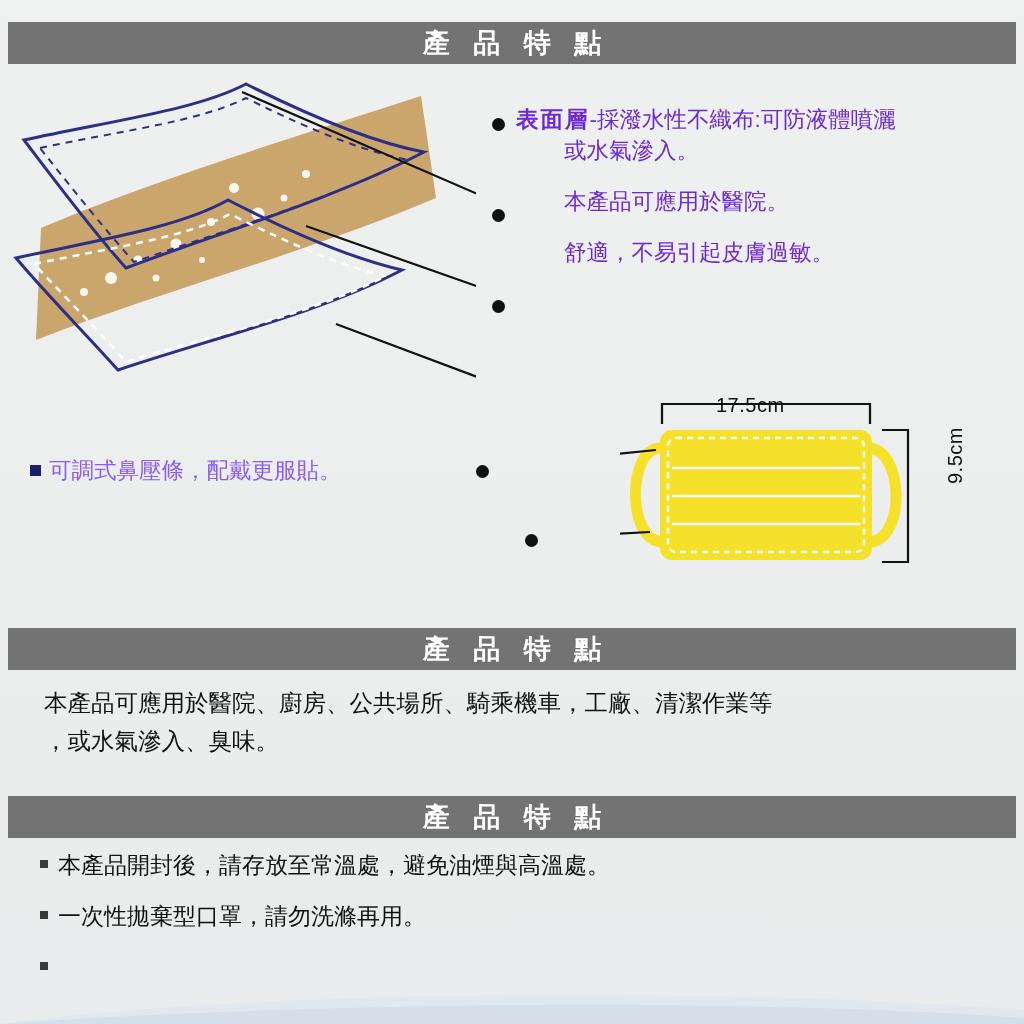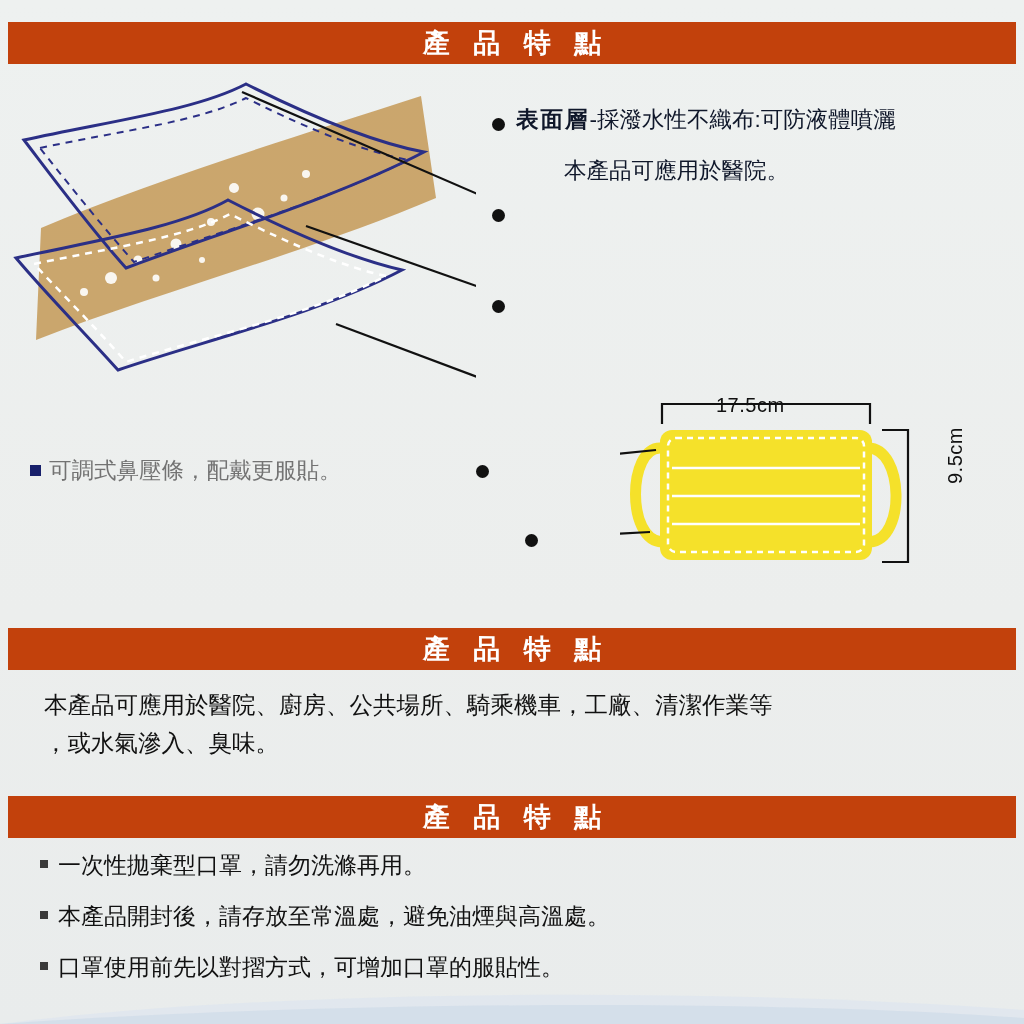--- a/index.html
+++ b/index.html
@@ -34,21 +34,21 @@
     width: 100%;
     height: 100%;
   }
 
   
   .bar {
     position: absolute;
     left: 8px;
     width: 1008px;
     height: 42px;
-    background: #c2410c;
+    background: #737373;
     color: #ffffff;
     display: flex;
     align-items: center;
     justify-content: center;
     font-size: 27px;
     font-weight: bold;
     letter-spacing: 8px;
     text-indent: 8px;
   }
   .bar-1 { top: 22px; }
@@ -69,21 +69,21 @@
     position: absolute;
     left: 516px;
     top: 104px;
     width: 505px;
   }
   .callout {
     margin-bottom: 20px;
   }
   .callout .line {
     font-size: 22.5px;
-    color: #0f172a;
+    color: #6d28d9;
     line-height: 31px;
     letter-spacing: 0px;
     white-space: nowrap;
   }
   .callout .line.indent {
     padding-left: 48px;
   }
   .callout .term {
     font-weight: bold;
     letter-spacing: 2px;
@@ -129,41 +129,42 @@
   .feat-list {
     position: absolute;
     left: 30px;
     top: 455px;
     width: 470px;
   }
   .feat-item {
     display: flex;
     align-items: flex-start;
     font-size: 22.5px;
-    color: #737373;
+    color: #8b5cf6;
     margin-bottom: 36px;
     white-space: nowrap;
   }
   .sq {
     width: 11px;
     height: 11px;
     background: #18206b;
     margin: 10px 8px 0 0;
     flex: none;
   }
 
   
   .para {
     position: absolute;
     left: 44px;
     top: 686px;
     width: 960px;
     font-size: 23.5px;
     color: #111;
     line-height: 38px;
+    font-family: Liberation Mono, monospace;
   }
 
   
   .notes {
     position: absolute;
     left: 40px;
     top: 848px;
     width: 960px;
   }
   .note-item {
@@ -238,25 +239,27 @@
 
     <span class="dot dot-1"></span>
     <span class="dot dot-2"></span>
     <span class="dot dot-3"></span>
 
     <div class="callouts">
       <div class="callout">
         <div class="line">
           <span class="term">表面層</span><span>-採潑水性不織布:可防液體噴灑</span>
         </div>
+        <div class="line indent">或水氣滲入。</div>
       </div>
       <div class="callout">
         <div class="line indent">本產品可應用於醫院。</div>
       </div>
       <div class="callout">
+        <div class="line indent">舒適，不易引起皮膚過敏。</div>
       </div>
     </div>
 
     <div class="mask-fig">
       <svg width="395" height="200" viewBox="0 0 395 200" xmlns="http://www.w3.org/2000/svg">
 
         <path d="M42 34 L42 14 L250 14 L250 34" fill="none" stroke="#111" stroke-width="2.2"></path>
 
         <path d="M262 40 L288 40 L288 172 L262 172" fill="none" stroke="#111" stroke-width="2.2"></path>
 
@@ -293,29 +296,28 @@
     <div class="bar bar-2">產 品 特 點</div>
     <div class="para">
       <div>本產品可應用於醫院、廚房、公共場所、騎乘機車，工廠、清潔作業等</div>
       <div>，或水氣滲入、臭味。</div>
     </div>
 
     <div class="bar bar-3">產 品 特 點</div>
     <div class="notes">
       <div class="note-item">
         <span class="sq-sm"></span>
-        <span>一次性拋棄型口罩，請勿洗滌再用。</span>
+        <span>本產品開封後，請存放至常溫處，避免油煙與高溫處。</span>
       </div>
       <div class="note-item">
         <span class="sq-sm"></span>
-        <span>本產品開封後，請存放至常溫處，避免油煙與高溫處。</span>
+        <span>一次性拋棄型口罩，請勿洗滌再用。</span>
       </div>
       <div class="note-item">
         <span class="sq-sm"></span>
-        <span>口罩使用前先以對摺方式，可增加口罩的服貼性。</span>
       </div>
     </div>
 
     <svg class="swoosh" viewBox="0 0 1024 40" xmlns="http://www.w3.org/2000/svg">
       <path d="M0 40 C 260 6, 700 2, 1024 26 L1024 40 Z" fill="#dfe6ee" opacity="0.85"></path>
       <path d="M0 40 C 300 18, 760 14, 1024 34 L1024 40 Z" fill="#cfdbe8" opacity="0.7"></path>
     </svg>
 
   </div>
 </div>

